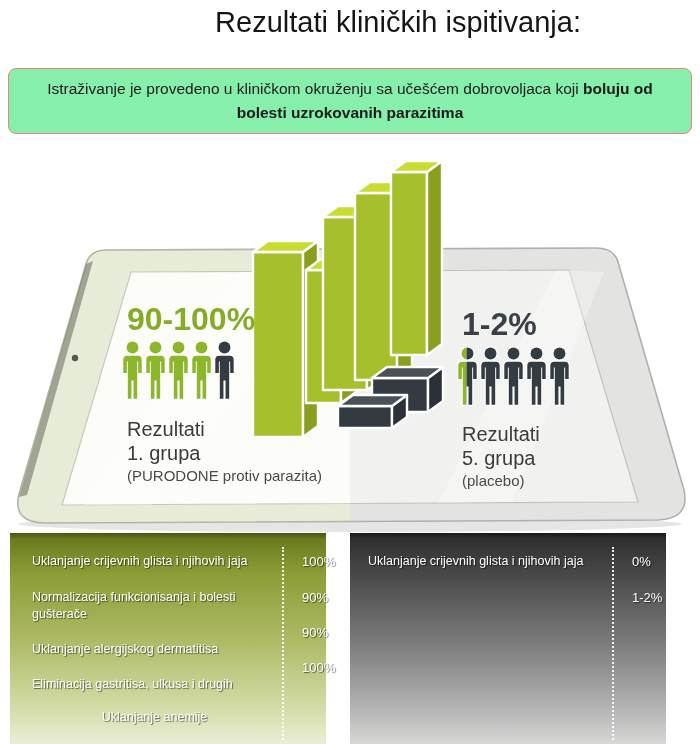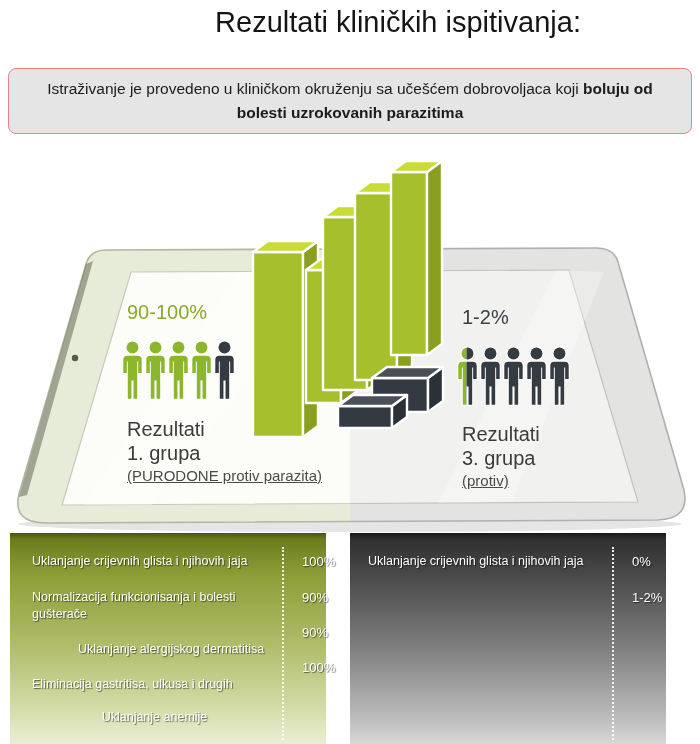--- a/index.html
+++ b/index.html
@@ -7,40 +7,40 @@
     position:relative;width:700px;height:744px;margin:0 auto;overflow:hidden;
     background:#fff;font-family:"Liberation Sans",sans-serif;
   }
   
   .page-title{
     position:absolute;top:6px;left:0;width:700px;text-align:center;
     font-size:29px;font-weight:400;color:#151515;letter-spacing:0px;padding-left:48px;
   }
   .notice-box{
     position:absolute;left:8px;top:68px;width:682px;height:64px;
-    border:1px solid #e98484;border-radius:8px;background:#e5e5e5;
+    border:1px solid #e98484;border-radius:8px;background:#86efac;
     display:flex;align-items:center;justify-content:center;
   }
   .notice-text{
     width:648px;text-align:center;font-size:15.5px;line-height:24px;color:#1b1b1b;
   }
   .notice-text b{font-weight:700;}
   
   .tablet-svg{position:absolute;left:0;top:150px;}
   
-  .pct-big{position:absolute;font-size:20px;font-weight:400;}
+  .pct-big{position:absolute;font-size:32px;font-weight:700;}
   .pct-g1{left:127px;top:301px;color:#86ab28;}
   .pct-g2{left:462px;top:306px;color:#3a4046;}
   .people-row{position:absolute;display:flex;gap:0px;}
   .people-g1{left:121px;top:339px;}
   .people-g2{left:456px;top:345px;}
   .people-row svg{display:block;}
   .pG{stroke:#fff;stroke-width:2.2;paint-order:stroke;}
   .grp-label{position:absolute;color:#3b3b3b;font-size:20px;line-height:24px;}
-  .grp-label .sub{font-size:15px;color:#4a4a4a;line-height:22px;text-decoration:underline;}
+  .grp-label .sub{font-size:15px;color:#4a4a4a;line-height:22px;}
   .grp-l1{left:127px;top:417px;}
   .grp-l2{left:462px;top:422px;}
   
   .panel{position:absolute;top:533px;height:211px;width:316px;}
   .panel-left{
     left:10px;
     background:linear-gradient(180deg,#49540f 0%,#6b7c1f 3%,#8d9e38 20%,#adb964 50%,#d2dba6 82%,#ebeed6 100%);
   }
   .panel-right{
     left:350px;
@@ -50,21 +50,21 @@
   .panel-left .dotted-div{left:272px;}
   .panel-right .dotted-div{left:262px;}
   .rlabel,.rvalue{
     position:absolute;color:#fff;font-size:12.5px;line-height:17px;
     text-shadow:1px 1px 1px rgba(0,0,0,.55);
   }
   .rvalue{font-size:13px;}
   
   .pl-l0{left:22px;top:20px;width:245px;} .pl-v0{left:292px;top:20px;}
   .pl-l1{left:22px;top:56px;width:240px;} .pl-v1{left:292px;top:56px;}
-  .pl-l2{left:22px;top:108px;width:245px;margin-left:46px;} .pl-v2{left:292px;top:91px;}
+  .pl-l2{left:22px;top:108px;width:245px;} .pl-v2{left:292px;top:91px;}
   .pl-l3{left:22px;top:143px;width:245px;} .pl-v3{left:292px;top:126px;}
   .pl-l4{left:22px;top:176px;width:245px;text-align:center;}
   
   .pr-l0{left:18px;top:20px;width:240px;} .pr-v0{left:282px;top:20px;}
   .pr-l1{left:18px;top:56px;width:240px;} .pr-v1{left:282px;top:56px;}
 </style>
 </head>
 <body>
 
 <div id="stage">
@@ -227,22 +227,22 @@
       </svg>
     </div>
 
   <div class="grp-label grp-l1">
     <div>Rezultati</div>
     <div>1. grupa</div>
     <div class="sub">(PURODONE protiv parazita)</div>
   </div>
   <div class="grp-label grp-l2">
     <div>Rezultati</div>
-    <div>3. grupa</div>
-    <div class="sub">(protiv)</div>
+    <div>5. grupa</div>
+    <div class="sub">(placebo)</div>
   </div>
 
   <div class="panel panel-left">
     <div class="dotted-div"></div>
     <span class="rlabel pl-l0">Uklanjanje crijevnih glista i njihovih jaja</span>
     <span class="rvalue pl-v0">100%</span>
     <span class="rlabel pl-l1">Normalizacija funkcionisanja i bolesti gušterače</span>
     <span class="rvalue pl-v1">90%</span>
     <span class="rlabel pl-l2">Uklanjanje alergijskog dermatitisa</span>
     <span class="rvalue pl-v2">90%</span>

